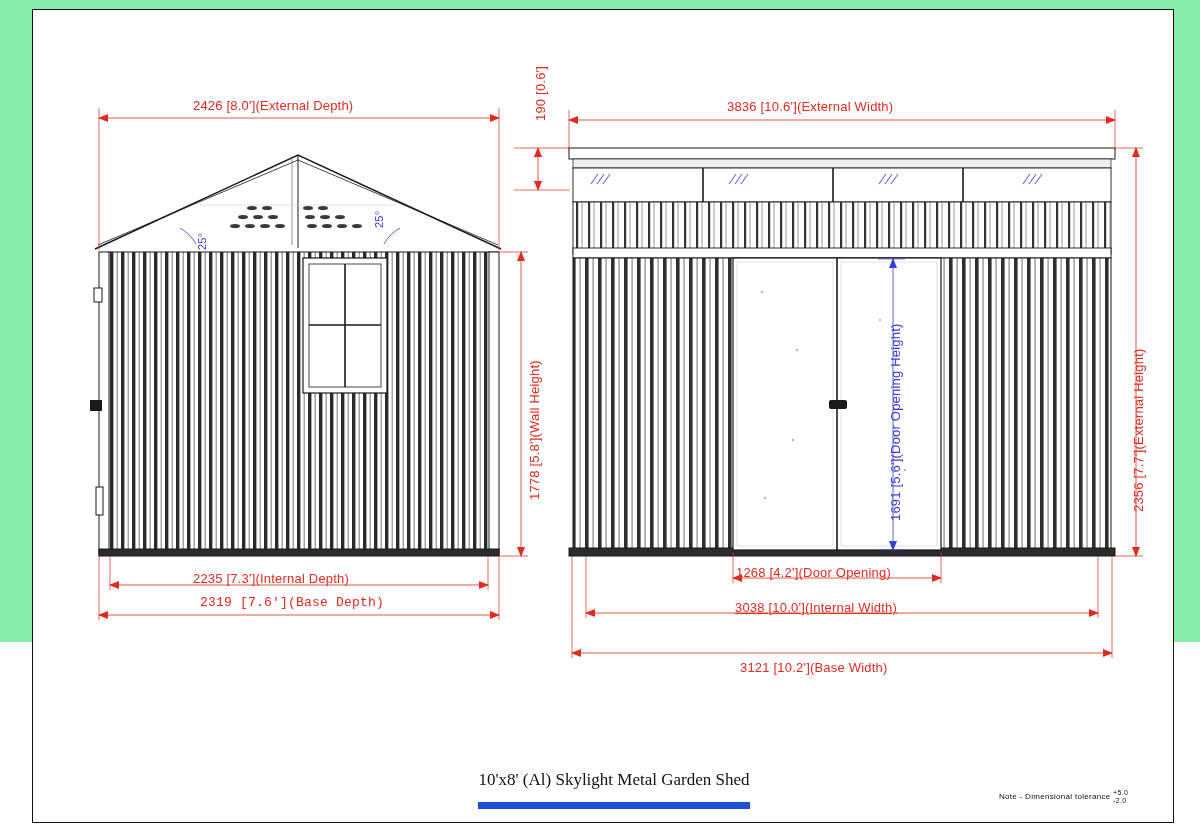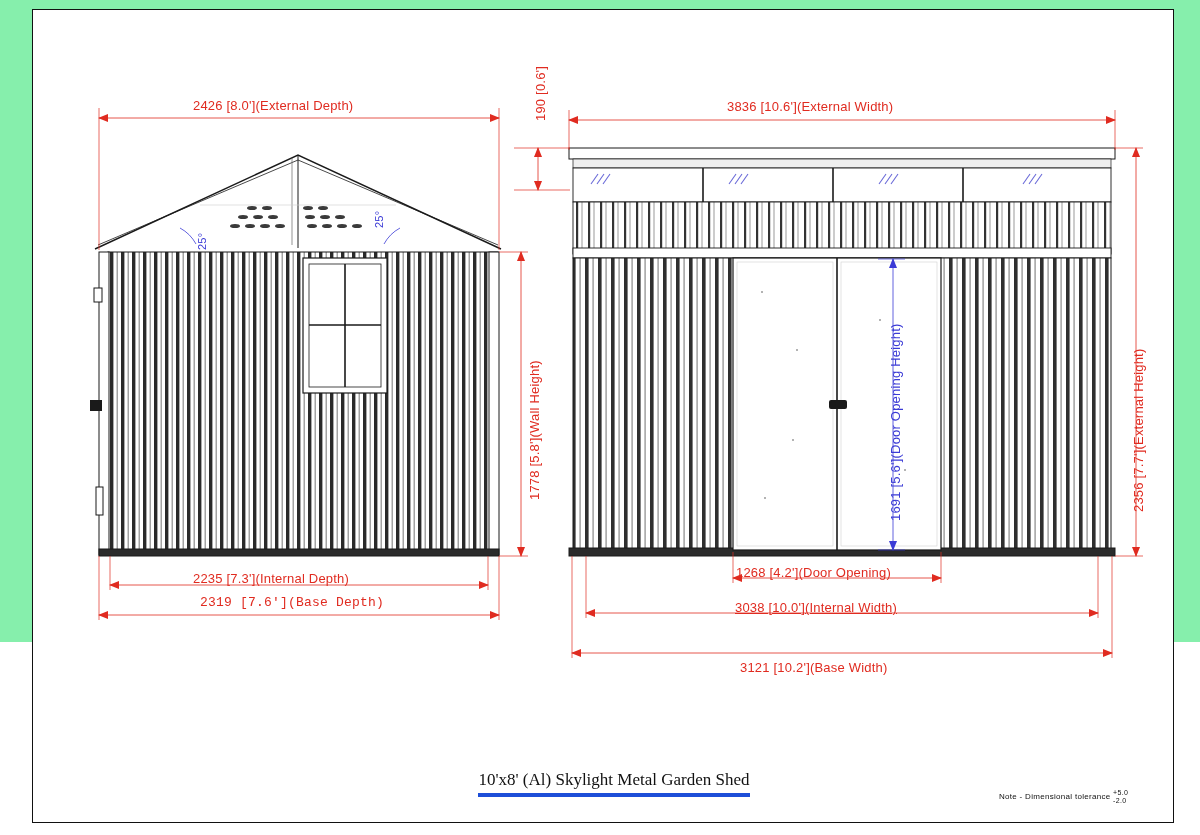--- a/index.html
+++ b/index.html
@@ -4,21 +4,21 @@
 <style>
   html,body{margin:0;padding:0;background:#ffffff;}
   body{width:1200px;height:835px;font-family:"Liberation Sans",sans-serif;overflow:hidden;}
   #sheet{position:relative;width:1200px;height:642px;background:#86efac;}
   #frame{position:absolute;left:32px;top:9px;width:1140px;height:812px;border:1.5px solid #111;background:#ffffff;}
   .svgwrap{position:absolute;left:0;top:0;width:1200px;height:835px;}
   .dimtxt{position:absolute;color:#e02b20;font-size:13px;font-family:"Liberation Sans",sans-serif;white-space:nowrap;letter-spacing:.2px;}
   .dimtxt.blue{color:#3b3bd6;}
   .vert{transform-origin:0 0;}
   .title{position:absolute;left:0;right:0;top:770px;text-align:center;font-size:17px;color:#111;font-family:"Liberation Serif",serif;}
-  .title span{border-bottom:4px solid #1d4ed8;padding-bottom:4px;margin-left:28px;}
+  .title span{border-bottom:7px solid #1d4ed8;padding-bottom:13px;margin-left:28px;}
   .note{position:absolute;left:960px;top:789px;font-size:8px;color:#111;letter-spacing:.3px;margin-left:39px;}
   .tol{display:inline-block;vertical-align:middle;font-size:7px;line-height:8px;text-align:left;}
 </style>
 </head>
 <body>
 
 <div id="sheet">
   <div id="frame"></div>
 
   <svg class="svgwrap" viewBox="0 0 1200 835">

